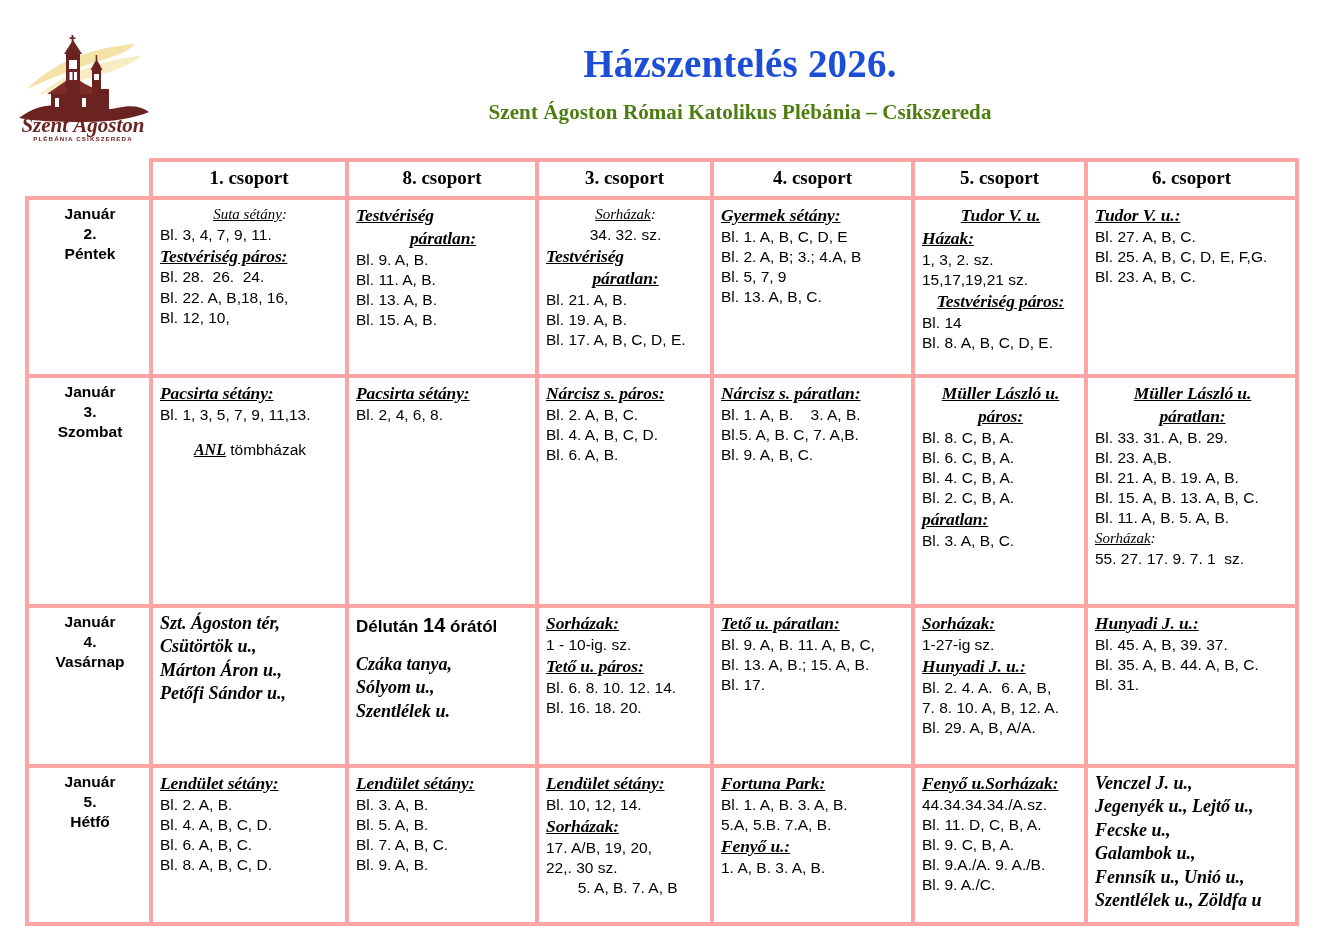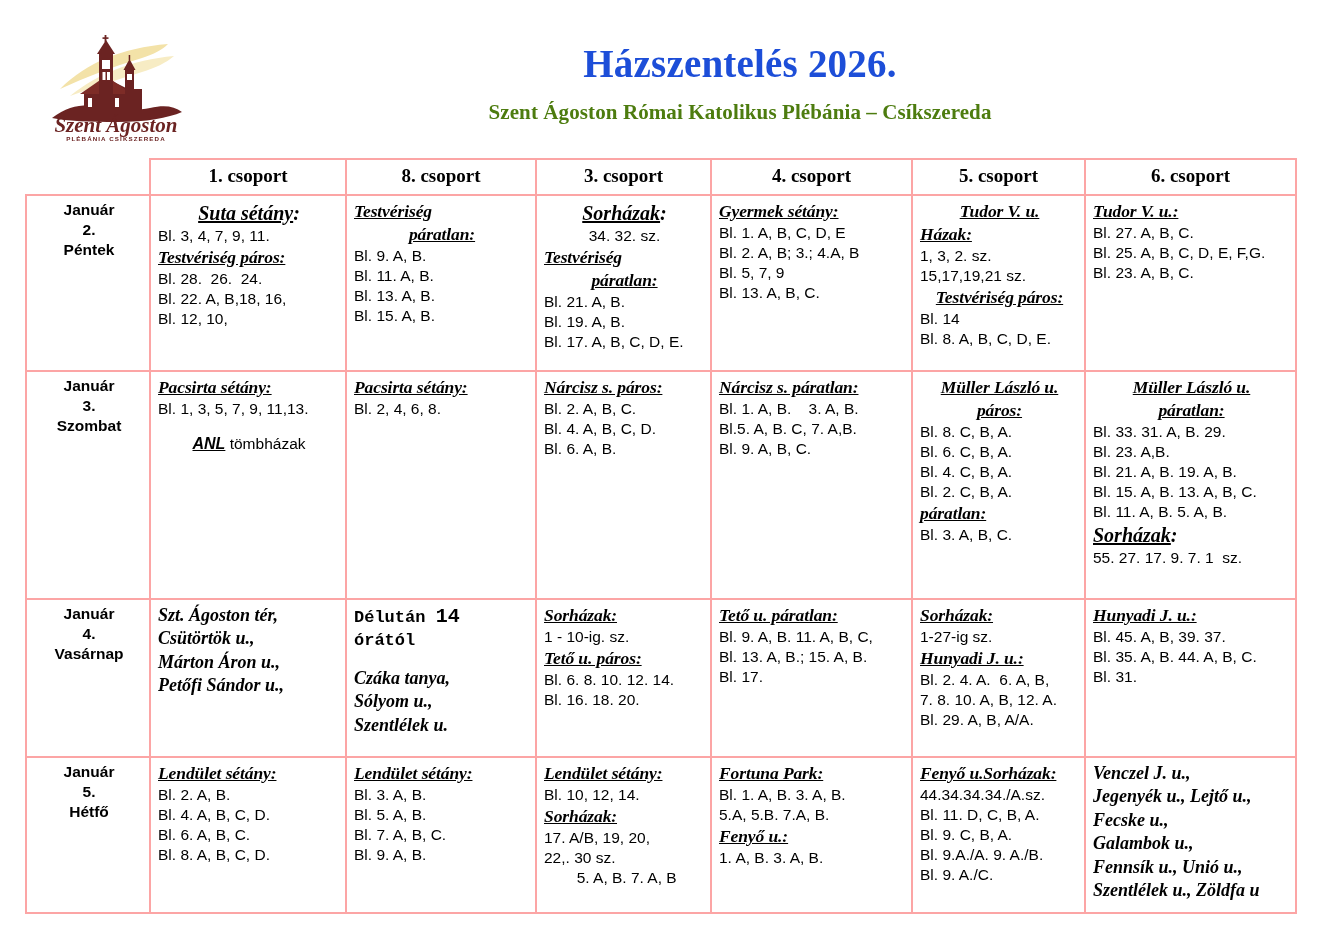--- a/index.html
+++ b/index.html
@@ -17,21 +17,21 @@
   }
 
   
   .header {
     position: relative;
     height: 152px;
   }
 
   .logo {
     position: absolute;
-    left: 42px;
+    left: 9px;
     top: 34px;
     width: 150px;
     height: 110px;
   }
   .logo svg { display: block; }
 
   .title-block {
     position: absolute;
     left: 180px;
     right: 20px;
@@ -63,21 +63,21 @@
     width: 1270px;
   }
   table.sched {
     border-collapse: collapse;
     table-layout: fixed;
     width: 1270px;
   }
   table.sched td, table.sched th {
     vertical-align: top;
     padding: 4px 5px 4px 7px;
-    border: 2px solid #fca5a5;
+    border: 4px solid #fca5a5;
     font-family: "Liberation Sans", sans-serif;
     font-size: 15.5px;
     line-height: 1.30;
   }
 
   
   thead th.blank-head {
     border: none;
   }
   thead th.grp {
@@ -122,40 +122,40 @@
     font-style: italic;
     font-weight: bold;
     font-size: 17.5px;
     text-decoration: underline;
     letter-spacing: -0.1px;
     margin-top: 12px;
   }
   .hd-nu {        
     font-family: "Liberation Serif", serif;
     font-style: italic;
-    font-weight: bold;
-    font-size: 20px;
+    font-weight: normal;
+    font-size: 15px;
   }
   .hd-nu u { text-decoration: underline; }
   .ital {         
     font-family: "Liberation Serif", serif;
     font-style: italic;
     font-weight: bold;
     font-size: 18px;
   }
   .serifb {       
-    font-family: Liberation Mono, monospace;
+    font-family: Liberation Sans, sans-serif;
     font-weight: bold;
     font-size: 17px;
   }
   .serifb .big { font-size: 20px; }
   .ctr { text-align: center; }
   .spacer { display: block; height: 15px; }
   .anl {
-    font-family: Liberation Sans, sans-serif;
+    font-family: Liberation Serif, serif;
     font-weight: bold;
     font-style: italic;
     text-decoration: underline;
     font-size: 16px;
     margin-top: 10px;
   }
 </style>
 </head>
 <body>
 

